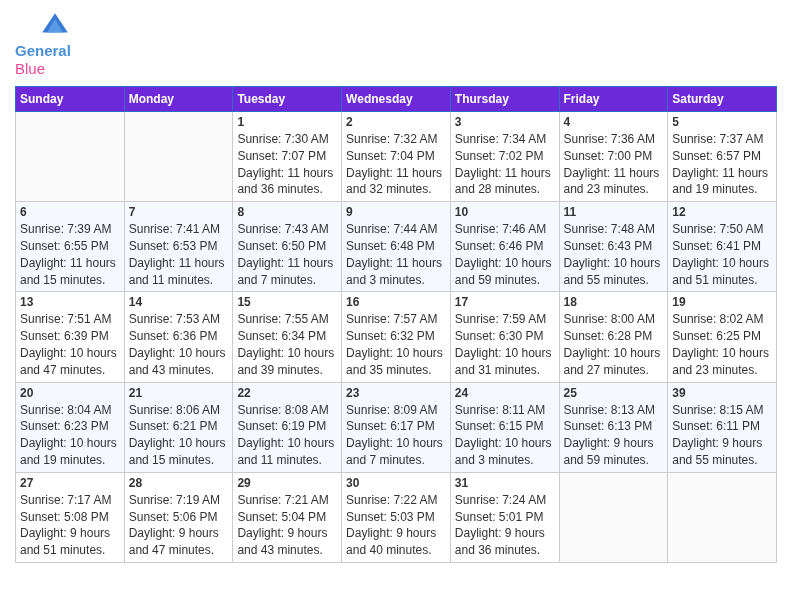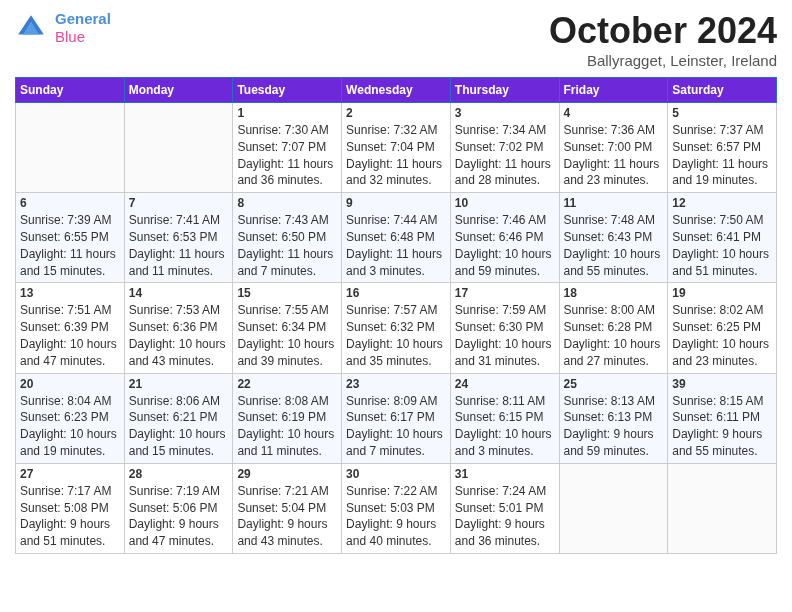--- a/index.html
+++ b/index.html
@@ -11,22 +11,23 @@
       padding: 10px 15px;
     }
     .header {
       display: flex;
       justify-content: space-between;
       align-items: flex-start;
       margin-bottom: 8px;
     }
     .logo {
       display: flex;
-      align-items: center;
-      gap: 8px;
+      align-items: flex-end;
+      gap: 0;
+      flex-direction: column;
     }
     .logo-text {
       font-size: 15px;
       font-weight: bold;
       color: #555;
       line-height: 1.2;
     }
     .logo-text span {
       color: #4a90d9;
     }
@@ -98,24 +99,20 @@
   <div class="logo">
     <svg class="logo-icon" viewBox="0 0 40 40">
       <polygon points="20,4 36,28 4,28" fill="#3a7bd5"></polygon>
       <polygon points="20,12 30,28 10,28" fill="#5a9be5"></polygon>
     </svg>
     <div class="logo-text">
       <div><span>General</span></div>
       <div><span style="color:#ec4899;font-weight:normal;">Blue</span></div>
     </div>
   </div>
-  <div class="title-block">
-    <div class="month-title">October 2024</div>
-    <div class="location">Ballyragget, Leinster, Ireland</div>
-  </div>
 </div>
 
 <table>
   <thead>
     <tr>
     <th>Sunday</th>
         <th>Monday</th>
         <th>Tuesday</th>
         <th>Wednesday</th>
         <th>Thursday</th>

